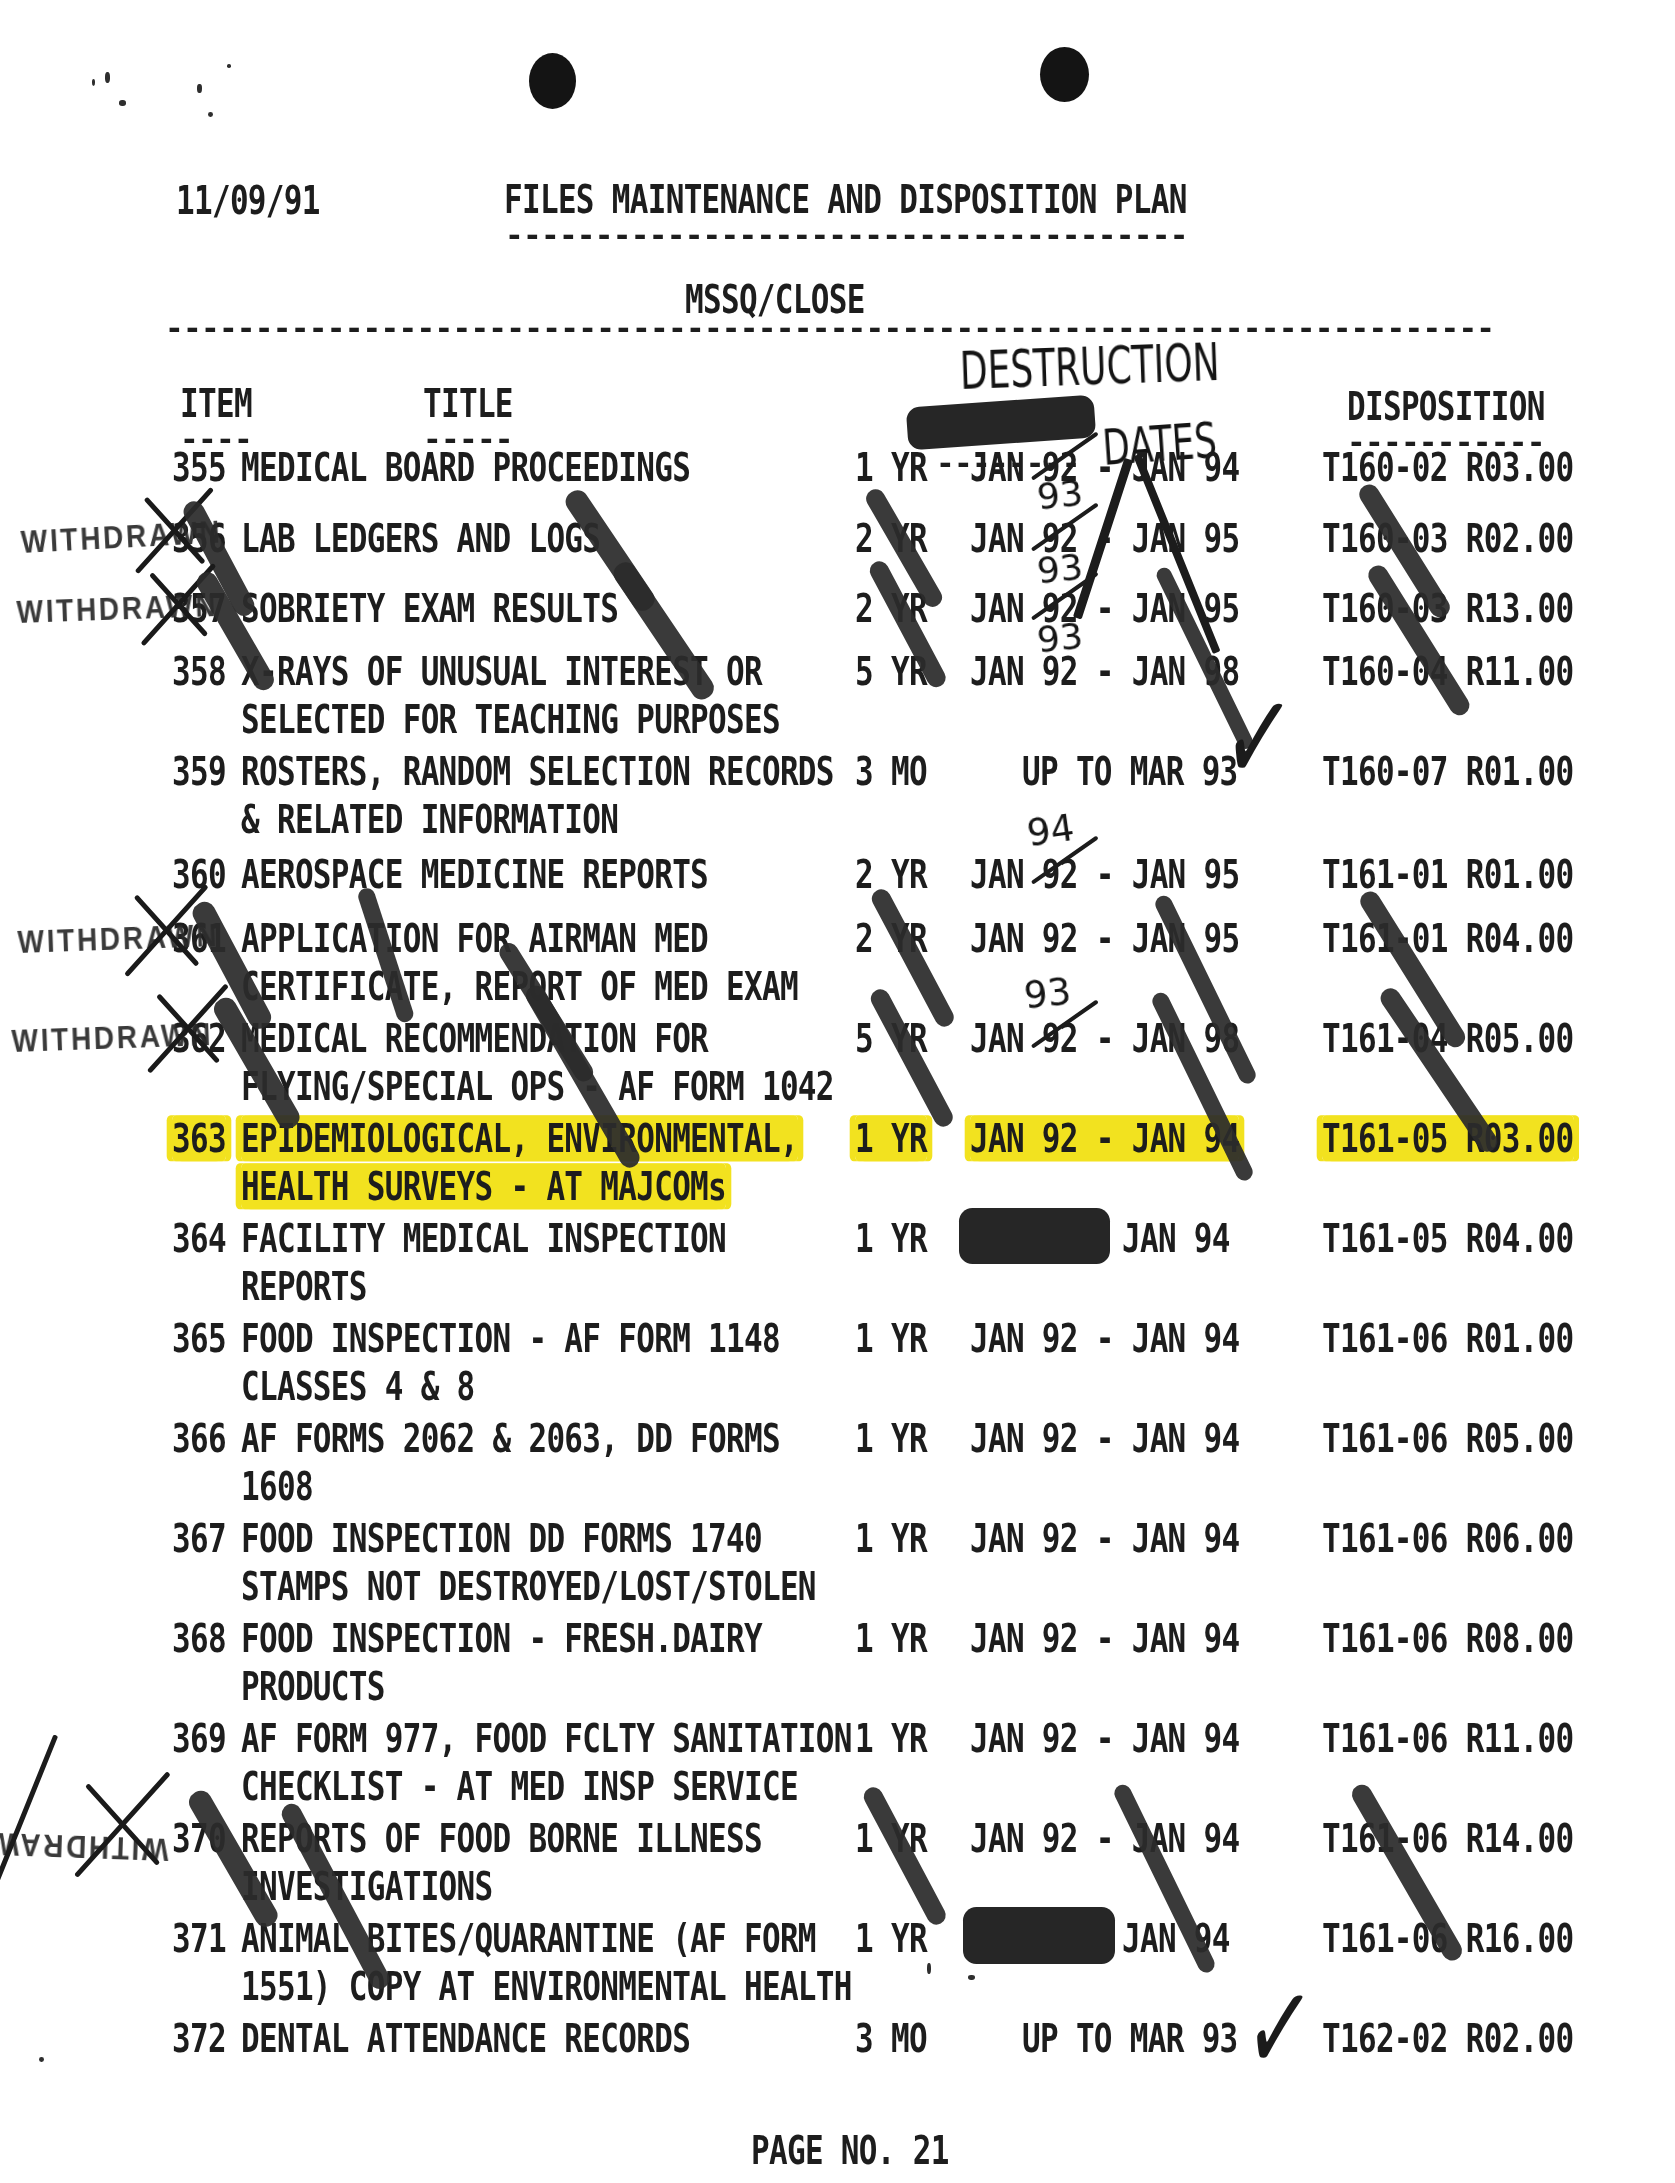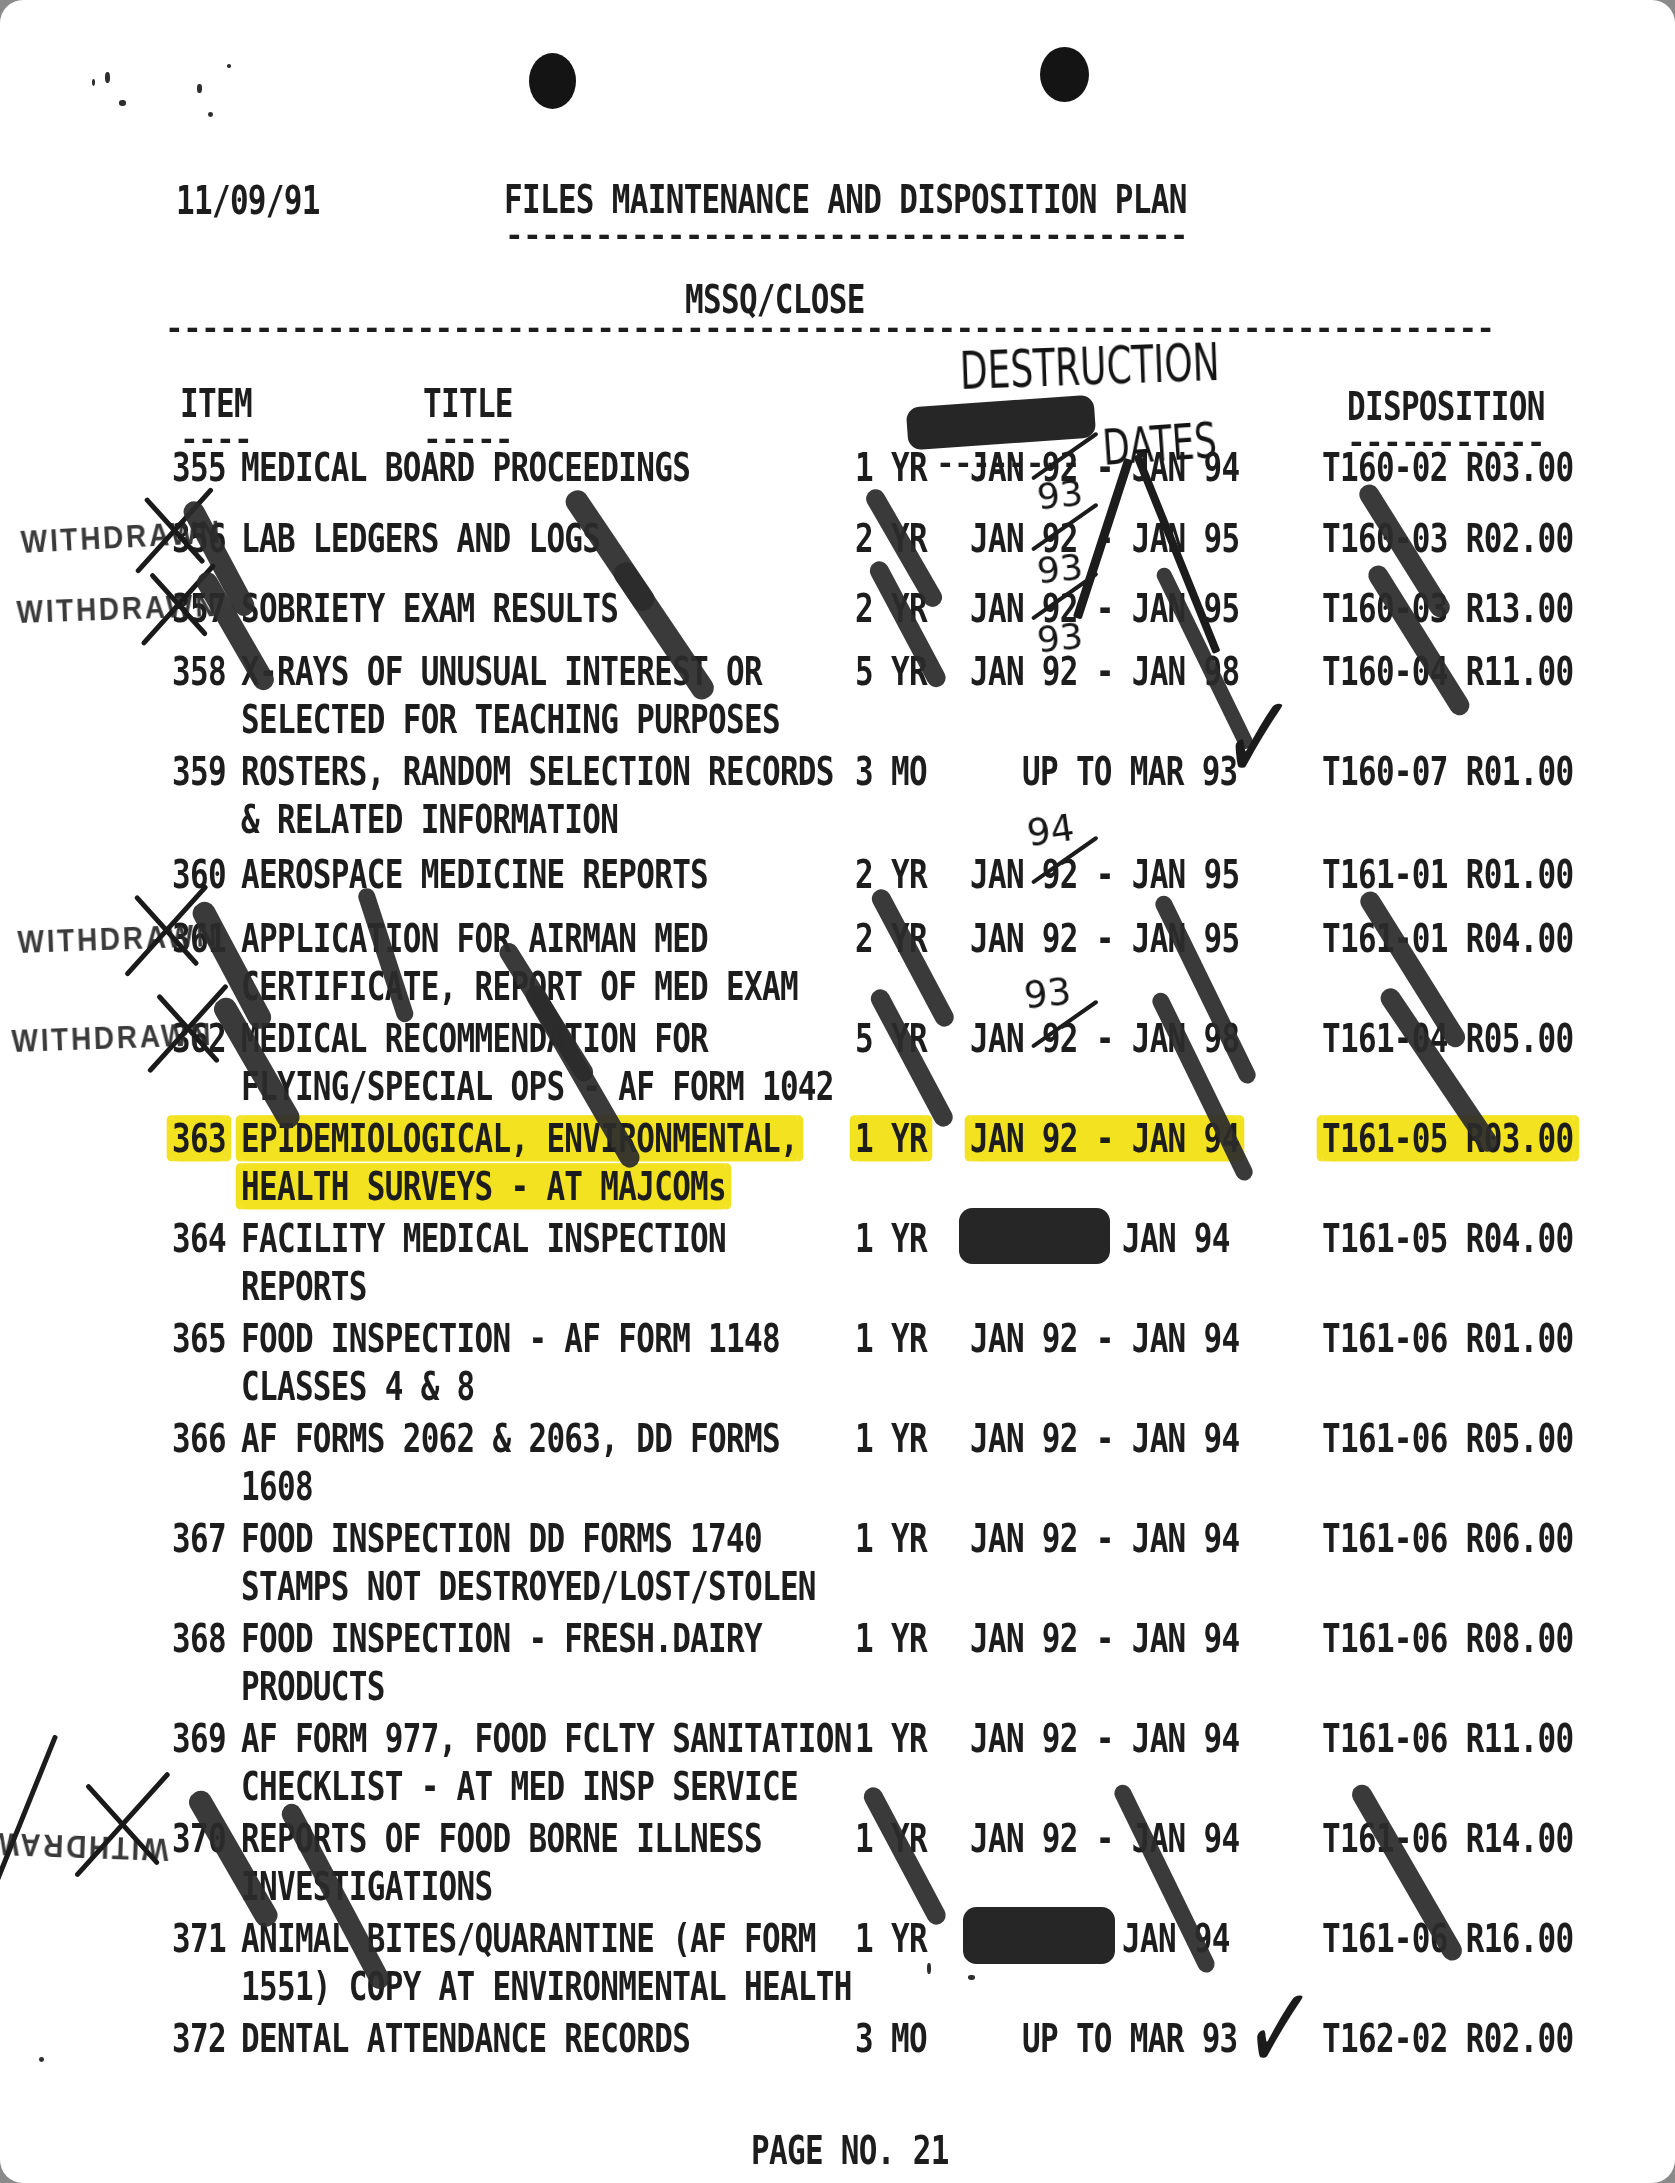--- a/index.html
+++ b/index.html
@@ -1,17 +1,17 @@
 <!DOCTYPE html>
 <html style="font-size:10.7px"><head>
 <meta charset="utf-8">
 <style>
   html,body{margin:0;padding:0;background:#8a8a8a;}
   #page{position:relative;width:1675px;height:2183px;background:#ffffff;overflow:hidden;
-        font-family:"DejaVu Sans Mono",monospace;border-radius:23px;}
+        font-family:"DejaVu Sans Mono",monospace;}
   .typed{position:absolute;font-family:"DejaVu Sans Mono",monospace;font-weight:700;
          font-size:31px;letter-spacing:-0.7px;color:#1d1d1d;white-space:pre;line-height:1;
          transform:scaleY(1.28);transform-origin:0 0;}
   .dashes{position:absolute;font-family:"DejaVu Sans Mono",monospace;font-weight:700;
           font-size:31px;letter-spacing:-0.7px;color:#1d1d1d;white-space:pre;line-height:1;}
   .hand{position:absolute;font-family:"DejaVu Sans",sans-serif;font-weight:400;color:#161616;
         white-space:pre;line-height:1;filter:blur(0.3px);}
   .hand-header{position:absolute;font-family:"DejaVu Sans",sans-serif;font-weight:400;color:#141414;
         white-space:pre;line-height:1;filter:blur(0.2px);transform-origin:0 0;}
   .stamp{position:absolute;font-family:"Liberation Sans",sans-serif;font-weight:700;font-size:28px;

